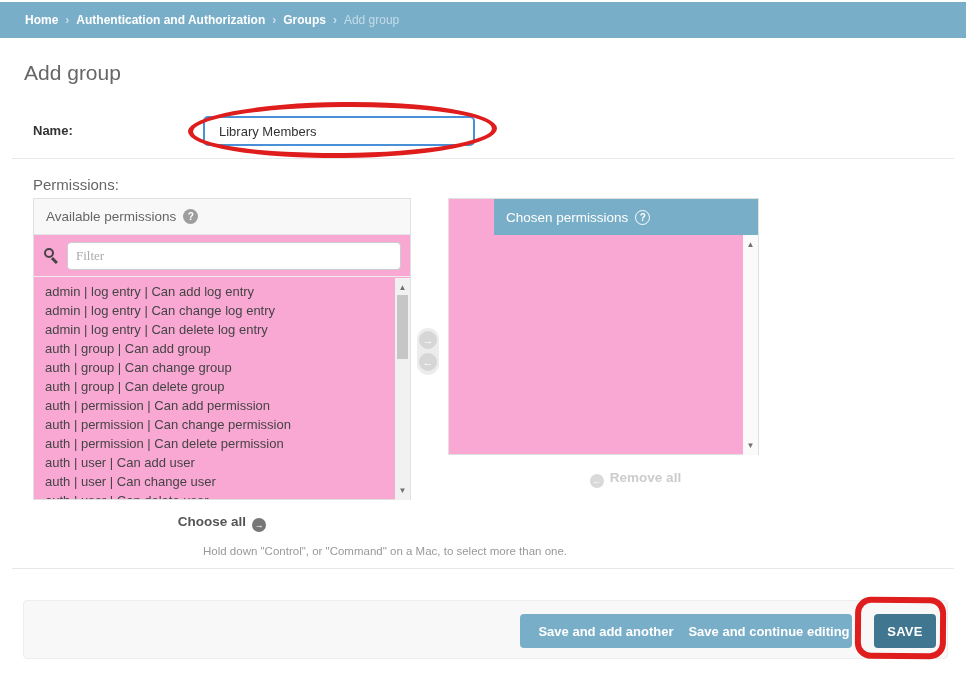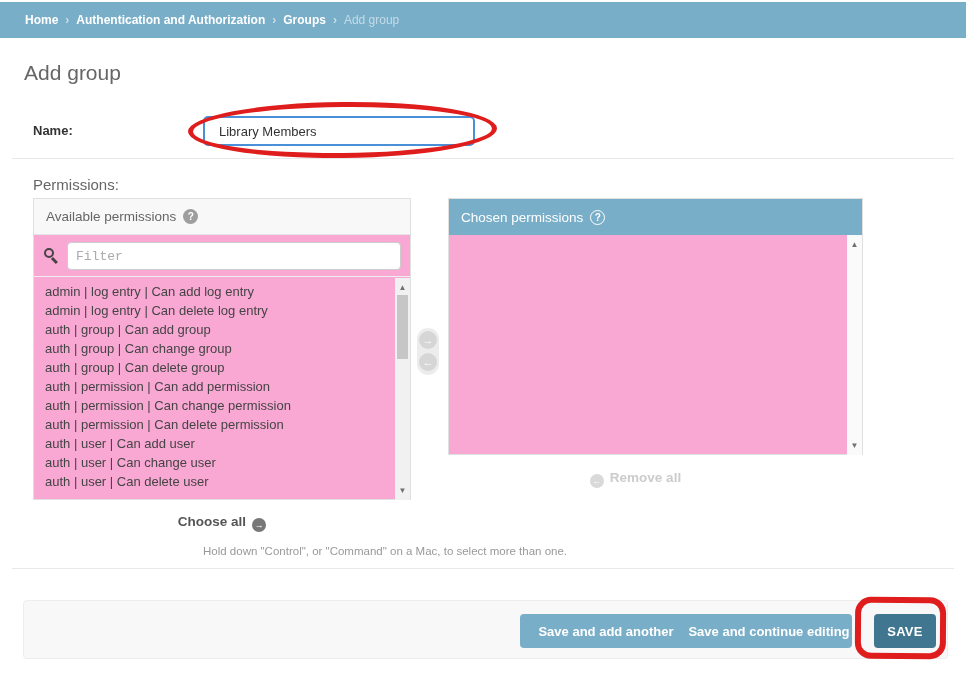--- a/index.html
+++ b/index.html
@@ -22,34 +22,34 @@
 
   .divider { position: absolute; left: 12px; width: 942px; height: 1px; background: #e8e8e8; }
   .divider1 { top: 158px; }
   .divider2 { top: 568px; }
 
   .perm-label { position: absolute; left: 33px; top: 176px; font-size: 15px; color: #666; }
 
   
   .panel { position: absolute; background: #f9a8d4; border: 1px solid #e0e0e0; }
   .panel-available { left: 33px; top: 198px; width: 378px; height: 302px; }
-  .panel-chosen   { left: 448px; top: 198px; width: 415px; height: 257px; }
+  .panel-chosen   { left: 448px; top: 198px; width: 311px; height: 257px; padding-left: 45px; }
   .panel-header { height: 36px; display: flex; align-items: center; padding-left: 12px; font-size: 13.5px; }
   .hdr-gray { background: #f8f8f8; color: #666; border-bottom: 1px solid #e5e5e5; }
   .hdr-blue { background: #79aec8; color: #fff; }
   .help-icon { display: inline-flex; align-items: center; justify-content: center; width: 15px; height: 15px; border-radius: 50%; font-size: 10px; font-weight: bold; margin-left: 7px; }
   .help-gray { background: #9e9e9e; color: #fff; }
   .help-white { border: 1.5px solid #fff; color: #fff; background: transparent; }
 
   
   .filter-row { position: relative; height: 42px; border-bottom: 1px solid #eee; }
   .search-icon { position: absolute; left: 10px; top: 13px; width: 16px; height: 16px; }
   .search-icon .lens { position: absolute; left: 0; top: 0; width: 10px; height: 10px; border: 2px solid #444; border-radius: 50%; }
   .search-icon .handle { position: absolute; left: 9px; top: 9px; width: 7px; height: 2.5px; background: #444; transform: rotate(45deg); transform-origin: 0 0; }
-  .filter-input { position: absolute; left: 33px; top: 7px; width: 334px; height: 28px; border: 1px solid #ccc; border-radius: 4px; padding: 0 8px; font-size: 13px; color: #333; font-family: Liberation Mono, monospace; }
+  .filter-input { position: absolute; left: 33px; top: 7px; width: 334px; height: 28px; border: 1px solid #ccc; border-radius: 4px; padding: 0 8px; font-size: 13px; color: #333; font-family: Liberation Serif, serif; }
   .filter-input::placeholder { color: #aaa; }
 
   
   .perm-list { position: relative; height: 222px; overflow: hidden; padding: 5px 26px 0 11px; }
   .perm-option { font-size: 13px; color: #444; line-height: 19px; white-space: nowrap; }
   .chosen-list { position: relative; height: 220px; }
 
   
   .sbar { position: absolute; top: 0; right: 0; width: 15px; height: 100%; background: #f1f1f1; }
   .sbar-light { background: #fafafa; }
@@ -111,20 +111,21 @@
     </div>
     <div class="filter-row">
       <span class="search-icon">
           <span class="lens"></span>
           <span class="handle"></span>
         </span>
       <input class="filter-input" type="text" placeholder="Filter" style="">
     </div>
     <div class="perm-list">
         <div class="perm-option">admin | log entry | Can add log entry</div>
+        <div class="perm-option">admin | log entry | Can change log entry</div>
         <div class="perm-option">admin | log entry | Can delete log entry</div>
         <div class="perm-option">auth | group | Can add group</div>
         <div class="perm-option">auth | group | Can change group</div>
         <div class="perm-option">auth | group | Can delete group</div>
         <div class="perm-option">auth | permission | Can add permission</div>
         <div class="perm-option">auth | permission | Can change permission</div>
         <div class="perm-option">auth | permission | Can delete permission</div>
         <div class="perm-option">auth | user | Can add user</div>
         <div class="perm-option">auth | user | Can change user</div>
         <div class="perm-option">auth | user | Can delete user</div>

